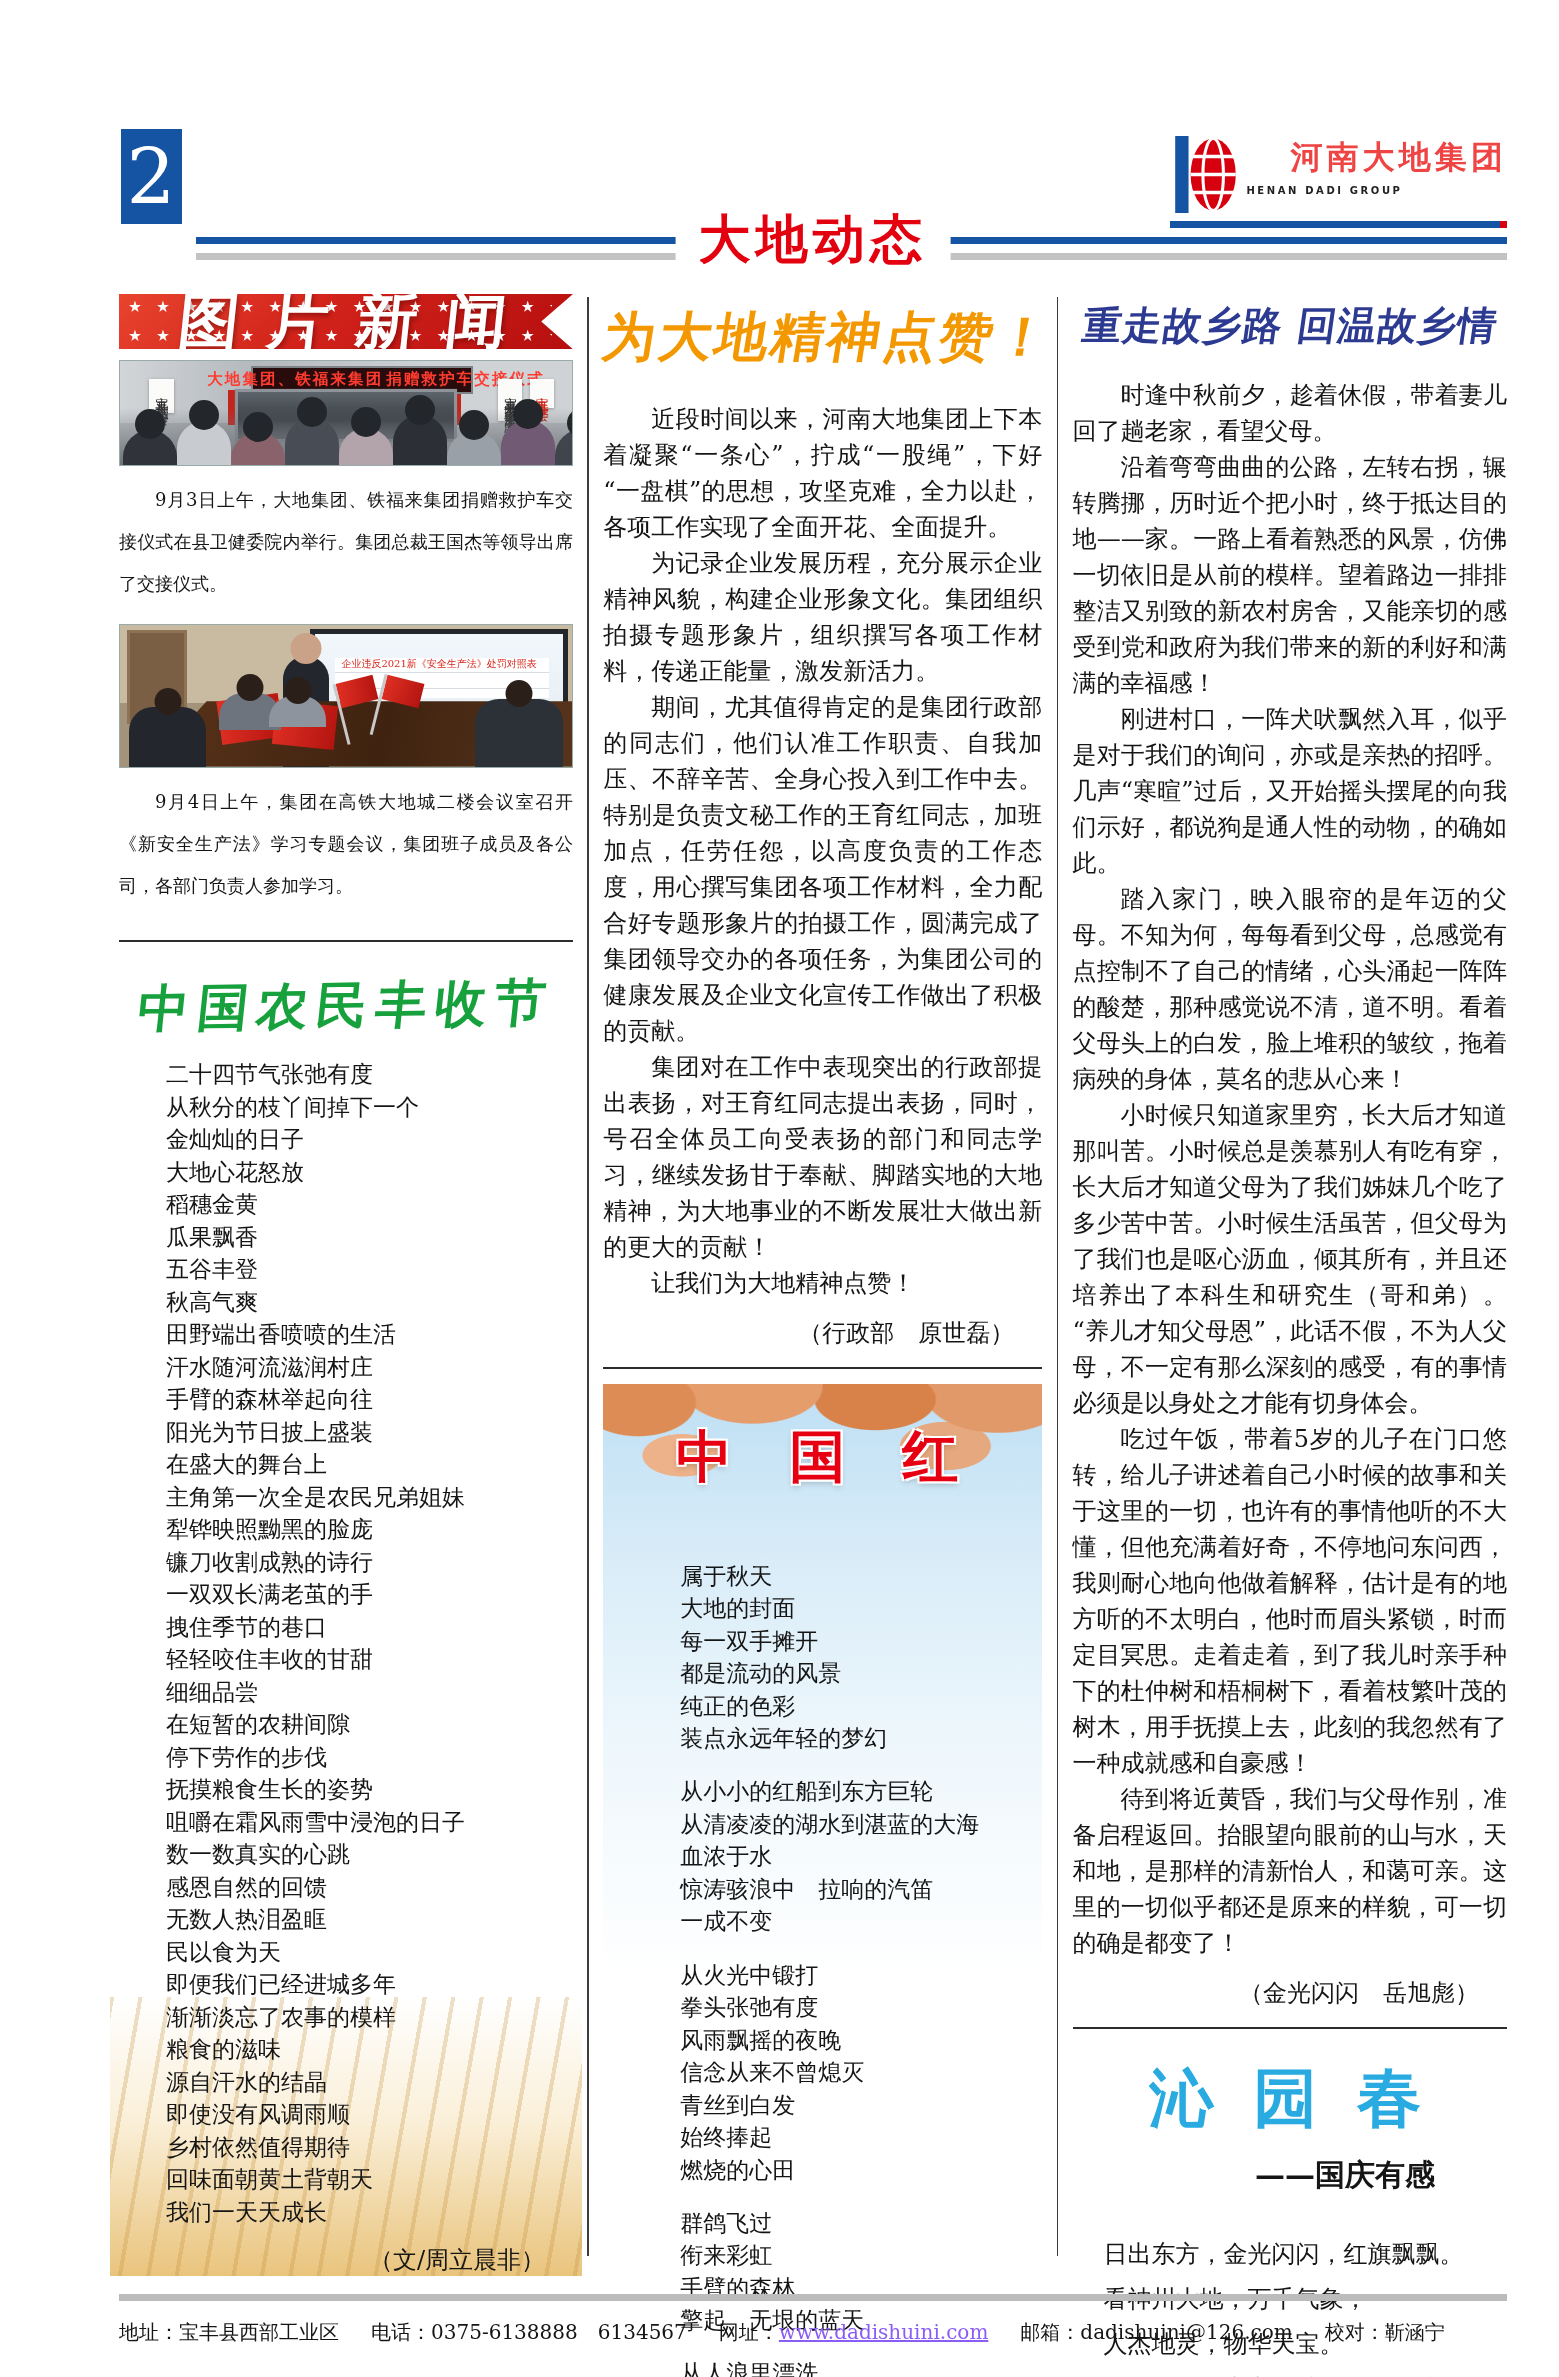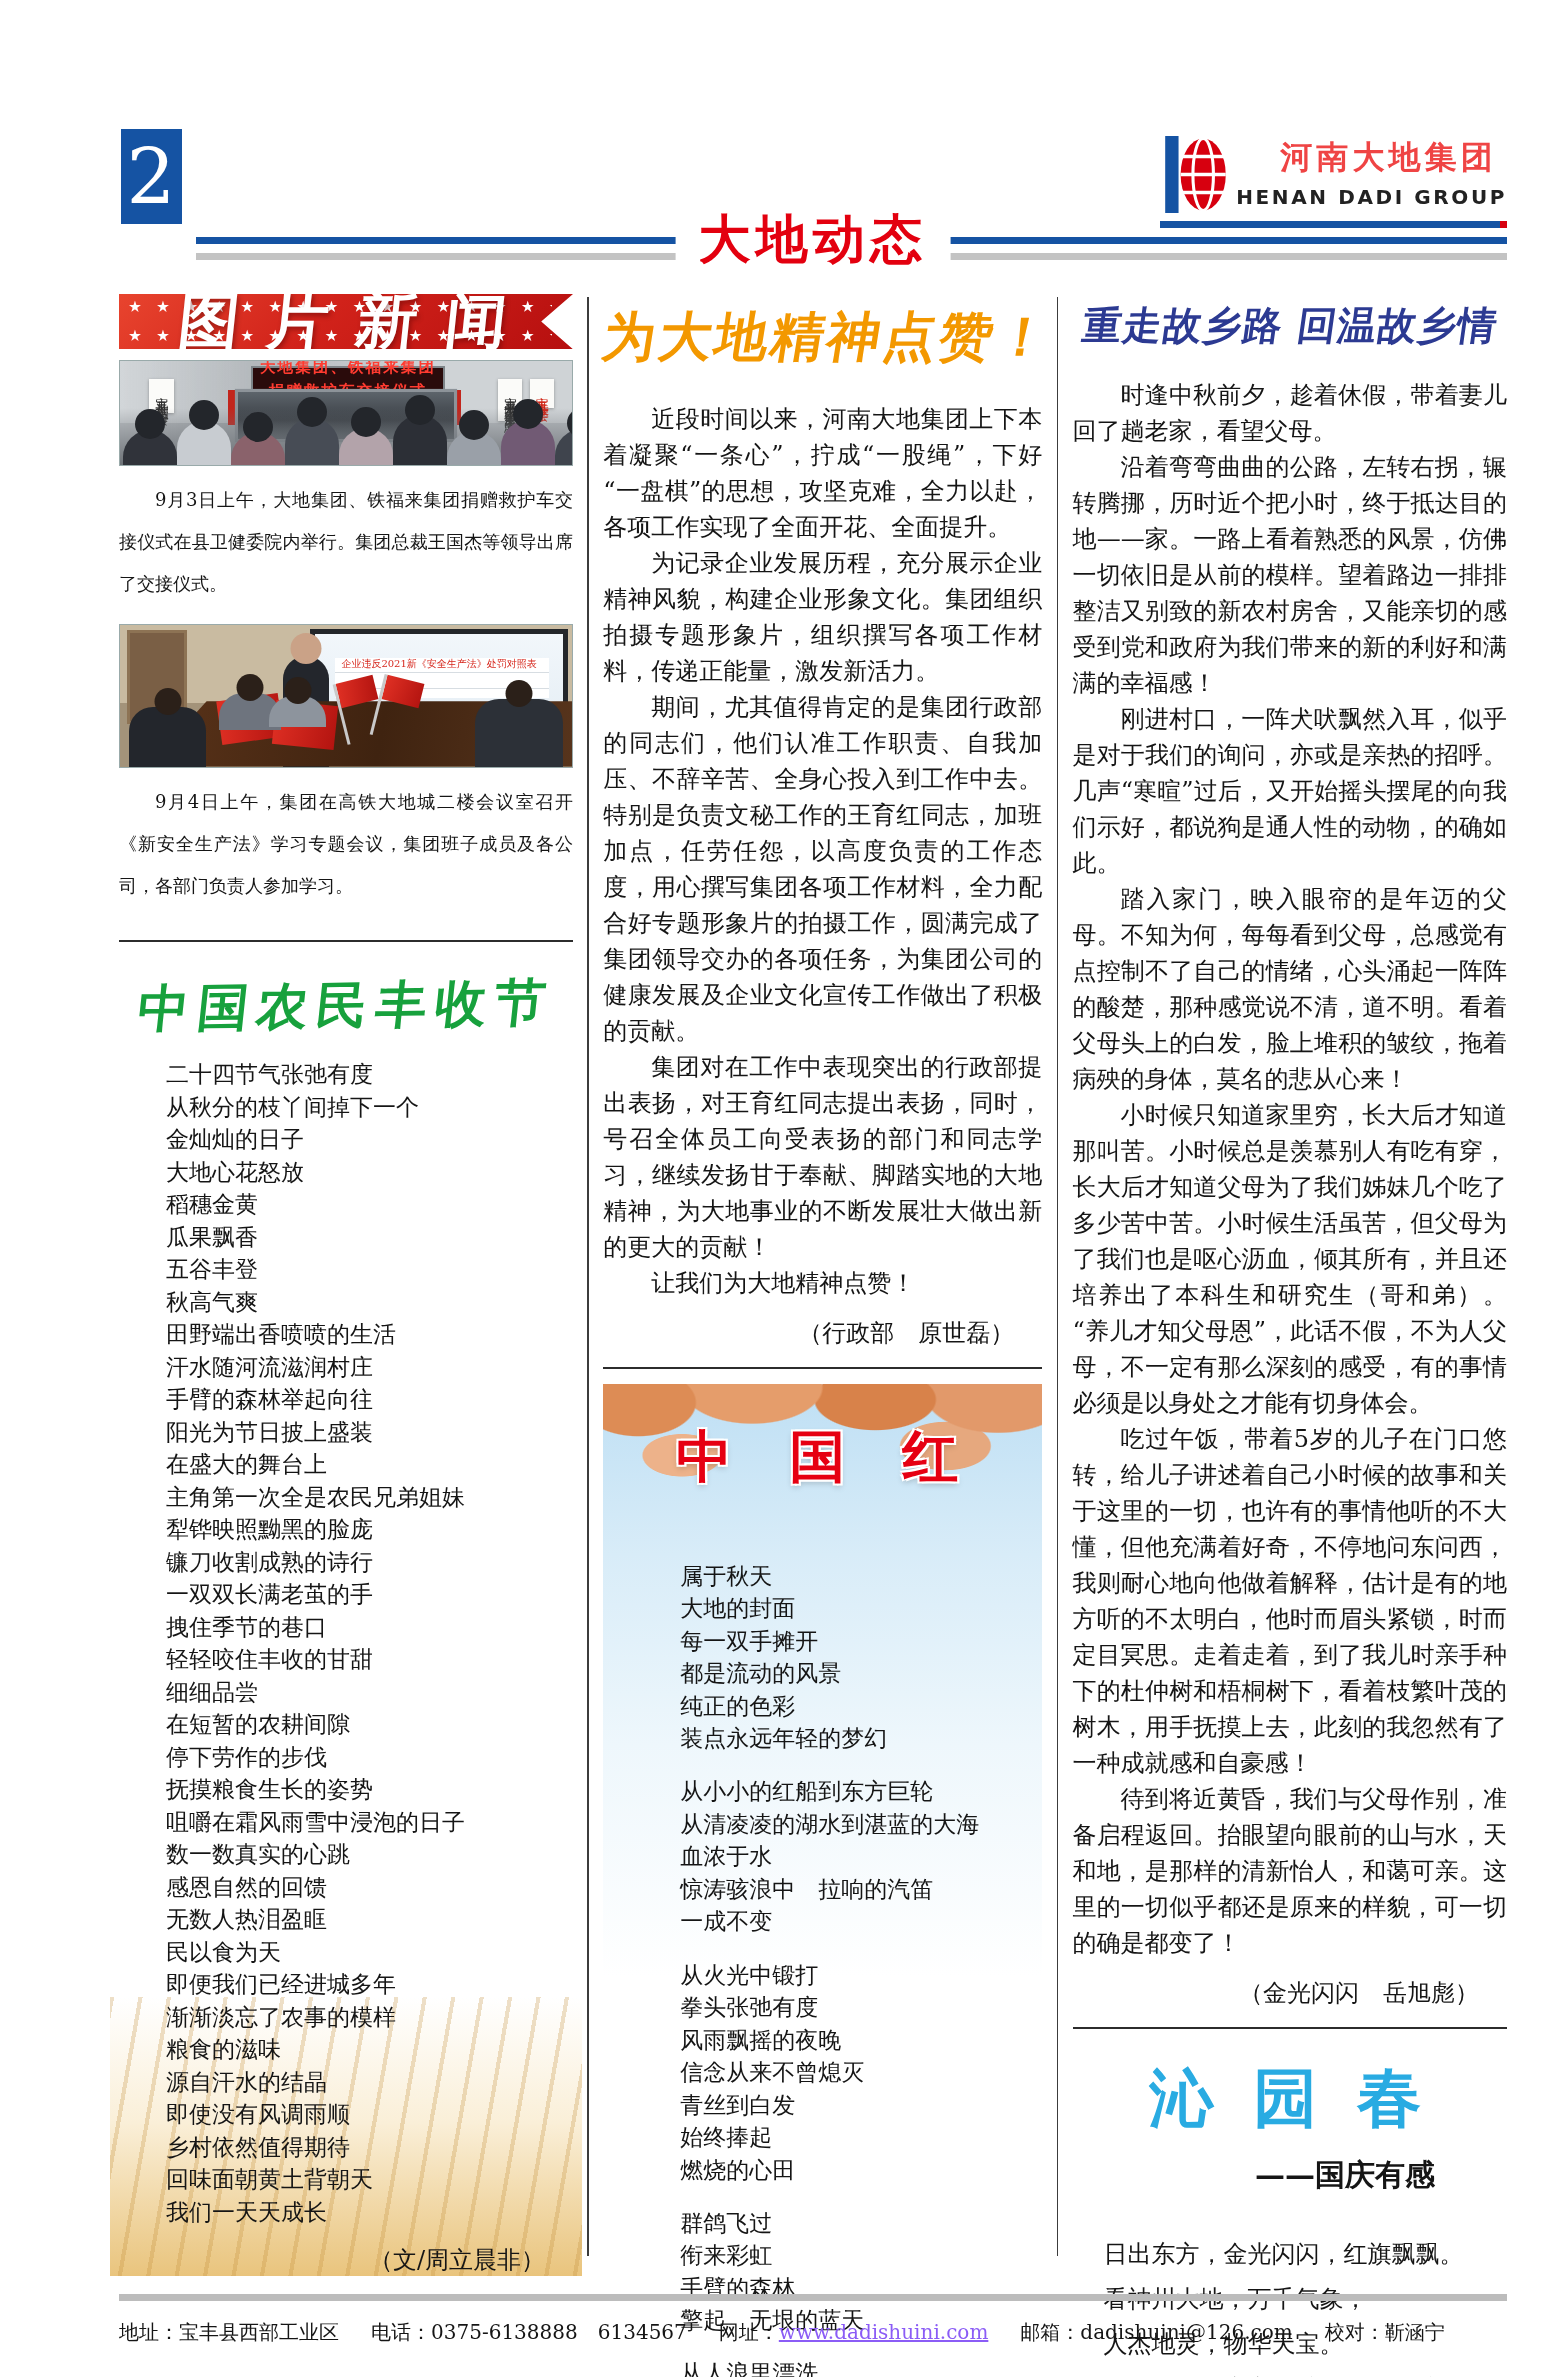--- a/index.html
+++ b/index.html
@@ -15,21 +15,21 @@
   .rule-blue{position:absolute;left:77px;right:0;bottom:24px;height:6.7px;background:#1553a3;}
   .rule-gray{position:absolute;left:77px;right:0;bottom:8.3px;height:6.7px;background:#c3c3c3;}
   .section-title{position:absolute;left:50%;bottom:-7.2px;transform:translateX(-50%);
                  background:#fff;padding:0 23px;color:#e3000f;font-weight:bold;
                  font-size:52px;letter-spacing:5.2px;font-family:"DejaVu Sans","Liberation Sans",sans-serif;}
   .logo{position:absolute;right:0;top:7.2px;display:flex;align-items:flex-start;}
   .globe{width:62px;height:77px;margin-right:9.3px;flex:none;}
   .logo-text{display:flex;flex-direction:column;align-items:flex-start;}
   .logo-cn{font-size:32px;font-weight:bold;letter-spacing:4.1px;color:#ef4444;
            font-family:"DejaVu Sans","Liberation Sans",sans-serif;margin-left:44px;}
-  .logo-en{font-size:20px;font-weight:bold;letter-spacing:2.6px;color:#222;margin-top:5.2px;
+  .logo-en{font-size:10px;font-weight:bold;letter-spacing:2.6px;color:#222;margin-top:5.2px;
            font-family:"DejaVu Sans","Liberation Sans",sans-serif;}
   .logo-bar{position:absolute;left:-5.2px;right:0;bottom:-14.4px;height:6.2px;background:#1553a3;}
   .logo-bar::after{content:"";position:absolute;right:0;top:0;width:7.2px;height:6.2px;background:#d7000f;}
 
   
   .columns{display:flex;align-items:stretch;margin-top:26px;flex:1;min-height:0;}
   .vrule{width:1.5px;background:#3c3c3c;margin:3.1px 14.4px 20.6px 14.4px;flex:none;}
   .col{min-width:0;}
   .col-left{width:454px;flex:none;display:flex;flex-direction:column;}
   .col-mid{width:439px;flex:none;}
@@ -51,21 +51,21 @@
                transform:skewX(-6deg);text-shadow:2.1px 2.6px 5.2px rgba(80,0,0,.45);padding-left:20.6px;}
 
   
   .photo{position:relative;overflow:hidden;border:0.5px solid #9aa;}
   .photo1{height:223px;background:
       linear-gradient(90deg,#8f959b 0 27px,#c9ced2 27px 62px,#b6bcc1 62px 100%);}
   .photo1 .facade{position:absolute;inset:0;background:
       linear-gradient(90deg,rgba(255,255,255,.25),rgba(0,0,0,.08) 30%,rgba(255,255,255,.2) 70%),
       linear-gradient(#c3c8cc 0 60%,#a9aeb3 60% 100%);}
   .led{position:absolute;left:29%;top:5%;width:42%;height:23%;background:#2a0b0b;border:2.6px solid #7d8488;
-       display:flex;flex-direction:column;align-items:center;justify-content:center;gap:3.1px;}
+       display:flex;flex-direction:row;align-items:center;justify-content:center;gap:3.1px;padding-left:28px;}
   .led span{color:#ff3b30;font-size:15.5px;font-weight:bold;letter-spacing:2.1px;white-space:nowrap;}
   .doors{position:absolute;left:26%;top:30%;width:48%;height:45%;
          background:linear-gradient(#5d646b,#3b4046 60%,#596066);box-shadow:0 0 0 3.1px #8d9399;}
   .sign{position:absolute;background:#fbfbf9;color:#2e2e2e;writing-mode:vertical-rl;
         font-size:13px;letter-spacing:2.1px;padding:7.2px 3.1px;top:18%;box-shadow:0 1px 3.1px rgba(0,0,0,.3);}
   .sign-left{left:6.5%;}
   .sign-right1{right:11%;}
   .sign-right2{right:4%;color:#d02315;}
   .redstrip{position:absolute;width:13.4px;top:28%;height:34%;background:#c2251c;}
   .rs1{left:24%;} .rs2{right:24.5%;}

